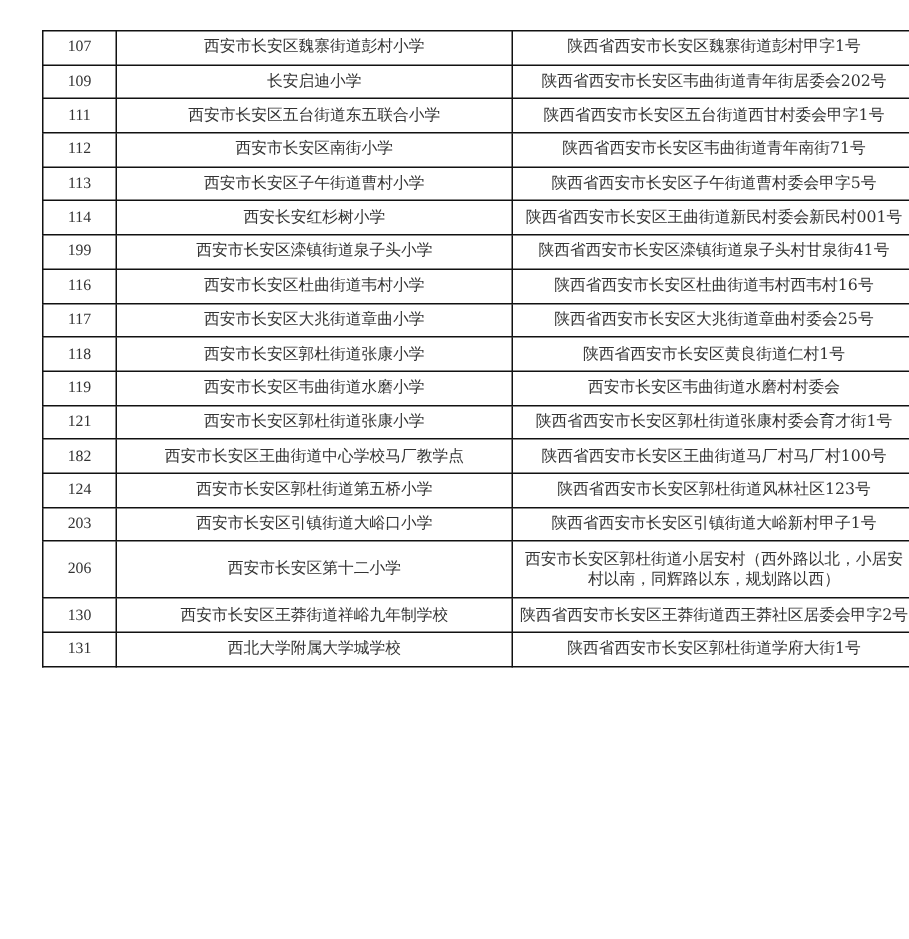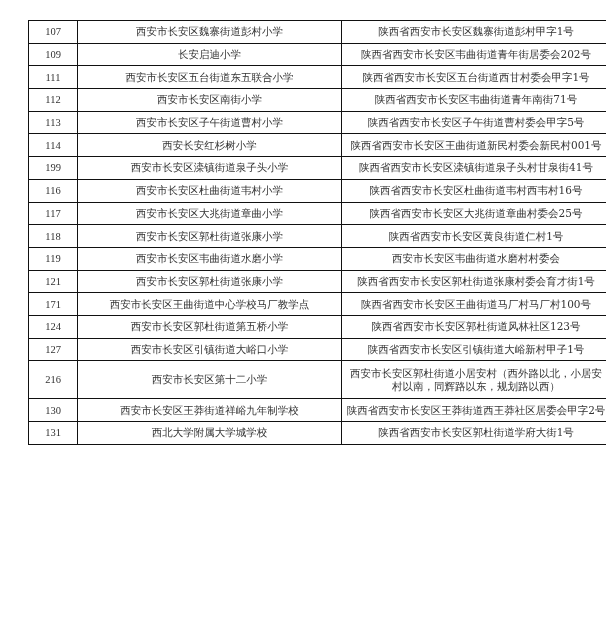--- a/index.html
+++ b/index.html
@@ -87,36 +87,36 @@
     <td class="num">119</td>
     <td>西安市长安区韦曲街道水磨小学</td>
     <td>西安市长安区韦曲街道水磨村村委会</td>
   </tr>
       <tr>
     <td class="num">121</td>
     <td>西安市长安区郭杜街道张康小学</td>
     <td>陕西省西安市长安区郭杜街道张康村委会育才街1号</td>
   </tr>
       <tr>
-    <td class="num">171</td>
+    <td class="num">182</td>
     <td>西安市长安区王曲街道中心学校马厂教学点</td>
     <td>陕西省西安市长安区王曲街道马厂村马厂村100号</td>
   </tr>
       <tr>
     <td class="num">124</td>
     <td>西安市长安区郭杜街道第五桥小学</td>
     <td>陕西省西安市长安区郭杜街道风林社区123号</td>
   </tr>
       <tr>
-    <td class="num">127</td>
+    <td class="num">203</td>
     <td>西安市长安区引镇街道大峪口小学</td>
     <td>陕西省西安市长安区引镇街道大峪新村甲子1号</td>
   </tr>
       <tr class="tall">
-    <td class="num">216</td>
+    <td class="num">206</td>
     <td>西安市长安区第十二小学</td>
     <td>西安市长安区郭杜街道小居安村（西外路以北，小居安村以南，同辉路以东，规划路以西）</td>
   </tr>
       <tr>
     <td class="num">130</td>
     <td>西安市长安区王莽街道祥峪九年制学校</td>
     <td>陕西省西安市长安区王莽街道西王莽社区居委会甲字2号</td>
   </tr>
       <tr>
     <td class="num">131</td>

